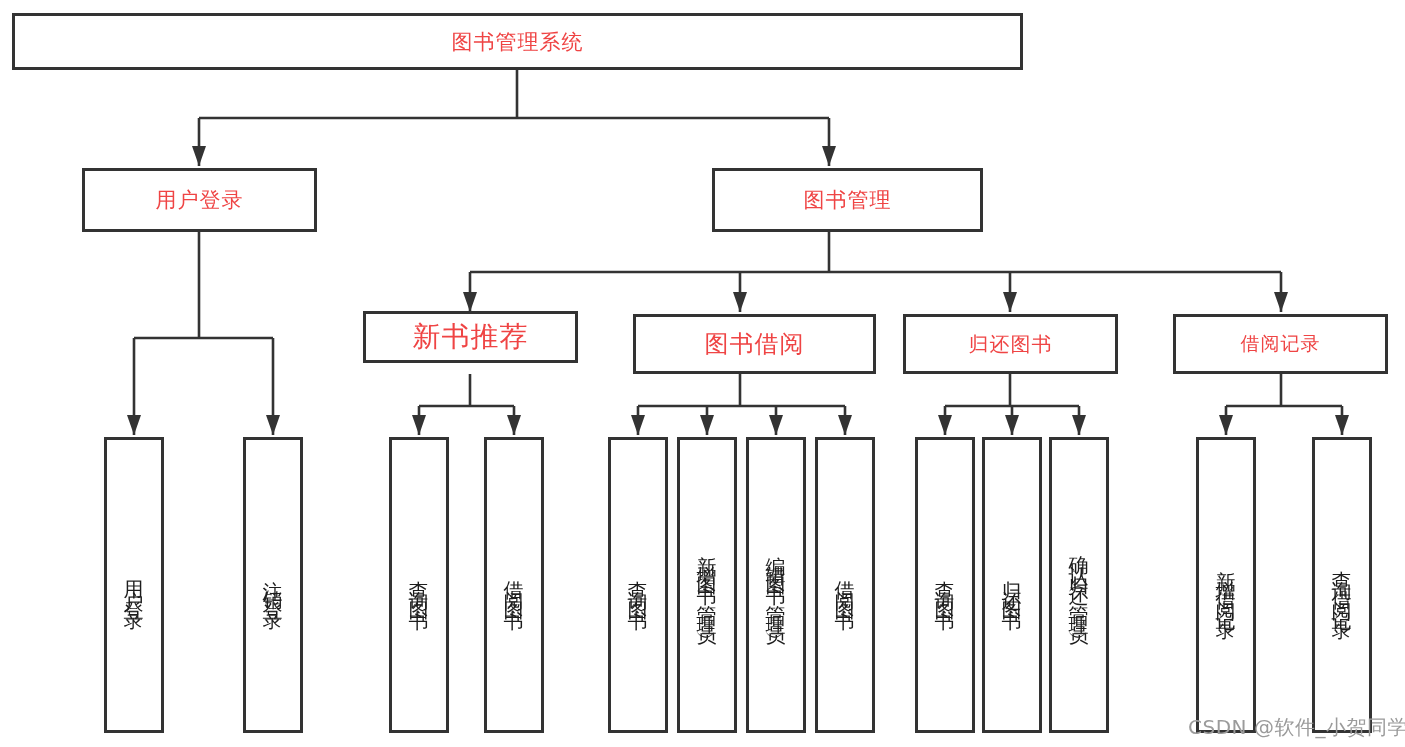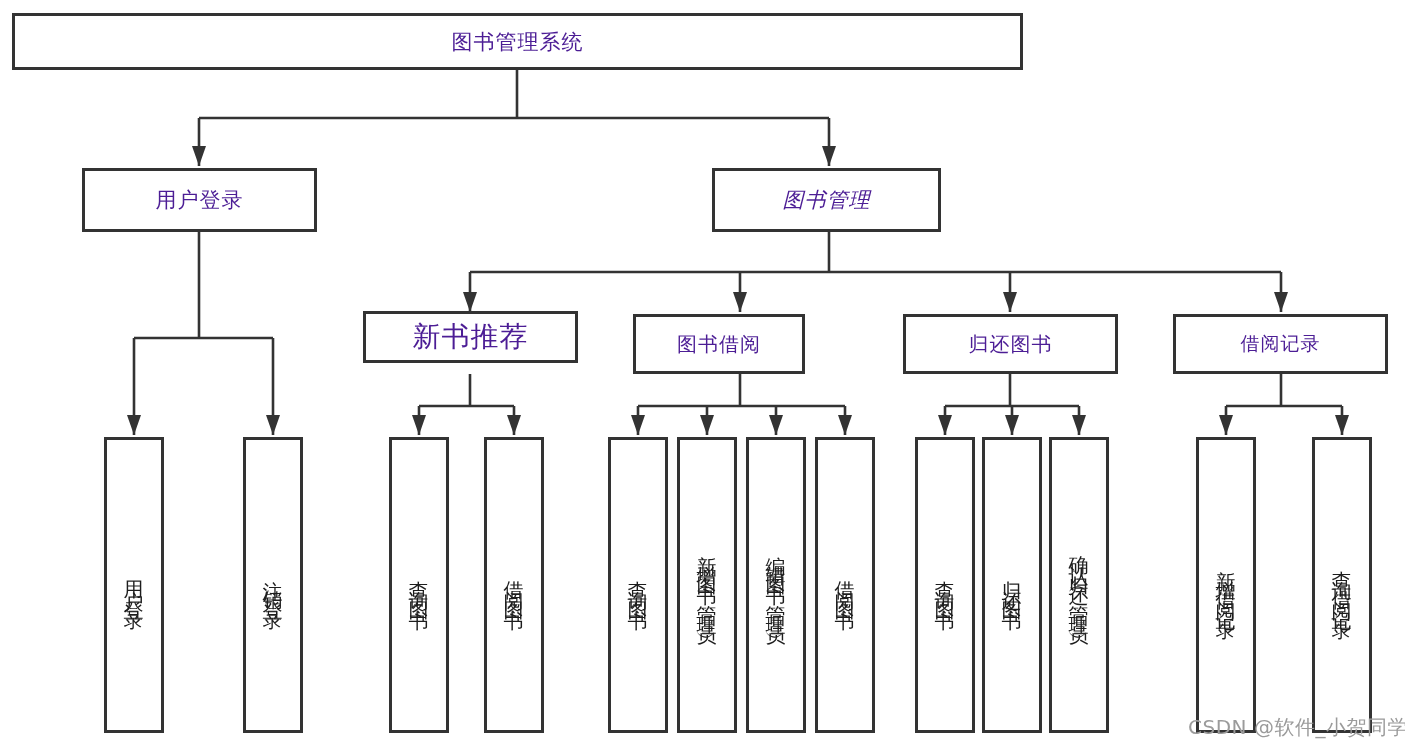--- a/index.html
+++ b/index.html
@@ -21,21 +21,21 @@
     pointer-events: none;
   }
   .node {
     position: absolute;
     box-sizing: border-box;
     border: 3px solid #333333;
     background: #ffffff;
     display: flex;
     align-items: center;
     justify-content: center;
-    color: #4c1d95;
+    color: #ef4444;
     font-size: 21px;
     letter-spacing: 1px;
     white-space: nowrap;
   }
   .leaf {
     position: absolute;
     box-sizing: border-box;
     border: 3px solid #333333;
     background: #ffffff;
     display: flex;
@@ -115,24 +115,24 @@
       <path d="M1281 374 V406"></path>
       <path d="M1226 406 H1342"></path>
       <path d="M1226 406 V435" marker-end="url(#arrow)"></path>
       <path d="M1342 406 V435" marker-end="url(#arrow)"></path>
     </g>
   </svg>
 
   <div class="node" style="left:12px; top:13px; width:1011px; height:57px;">图书管理系统</div>
 
   <div class="node" style="left:82px; top:168px; width:235px; height:64px;">用户登录</div>
-  <div class="node" style="left:712px; top:168px; width:229px; height:64px;font-style:italic;">图书管理</div>
+  <div class="node" style="left:712px; top:168px; width:271px; height:64px;">图书管理</div>
 
   <div class="node" style="left:363px; top:311px; width:215px; height:52px; font-size:28px;">新书推荐</div>
-  <div class="node" style="left:633px; top:314px; width:172px; height:60px; font-size:20px;">图书借阅</div>
+  <div class="node" style="left:633px; top:314px; width:243px; height:60px; font-size:24px;">图书借阅</div>
   <div class="node" style="left:903px; top:314px; width:215px; height:60px; font-size:20px;">归还图书</div>
   <div class="node" style="left:1173px; top:314px; width:215px; height:60px; font-size:19px;">借阅记录</div>
 
   <div class="leaf" style="left:104px;">
     <span class="vtext">用户登录</span>
   </div>
   <div class="leaf" style="left:243px;">
     <span class="vtext">注销登录</span>
   </div>
 

